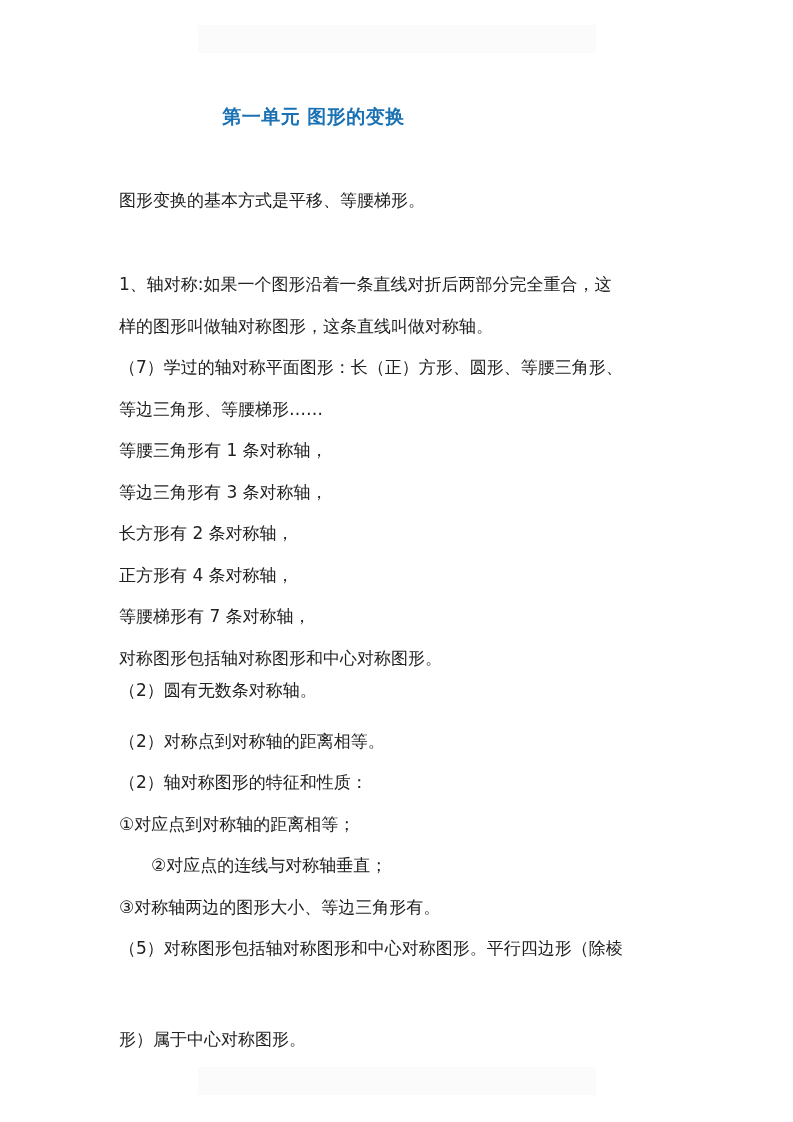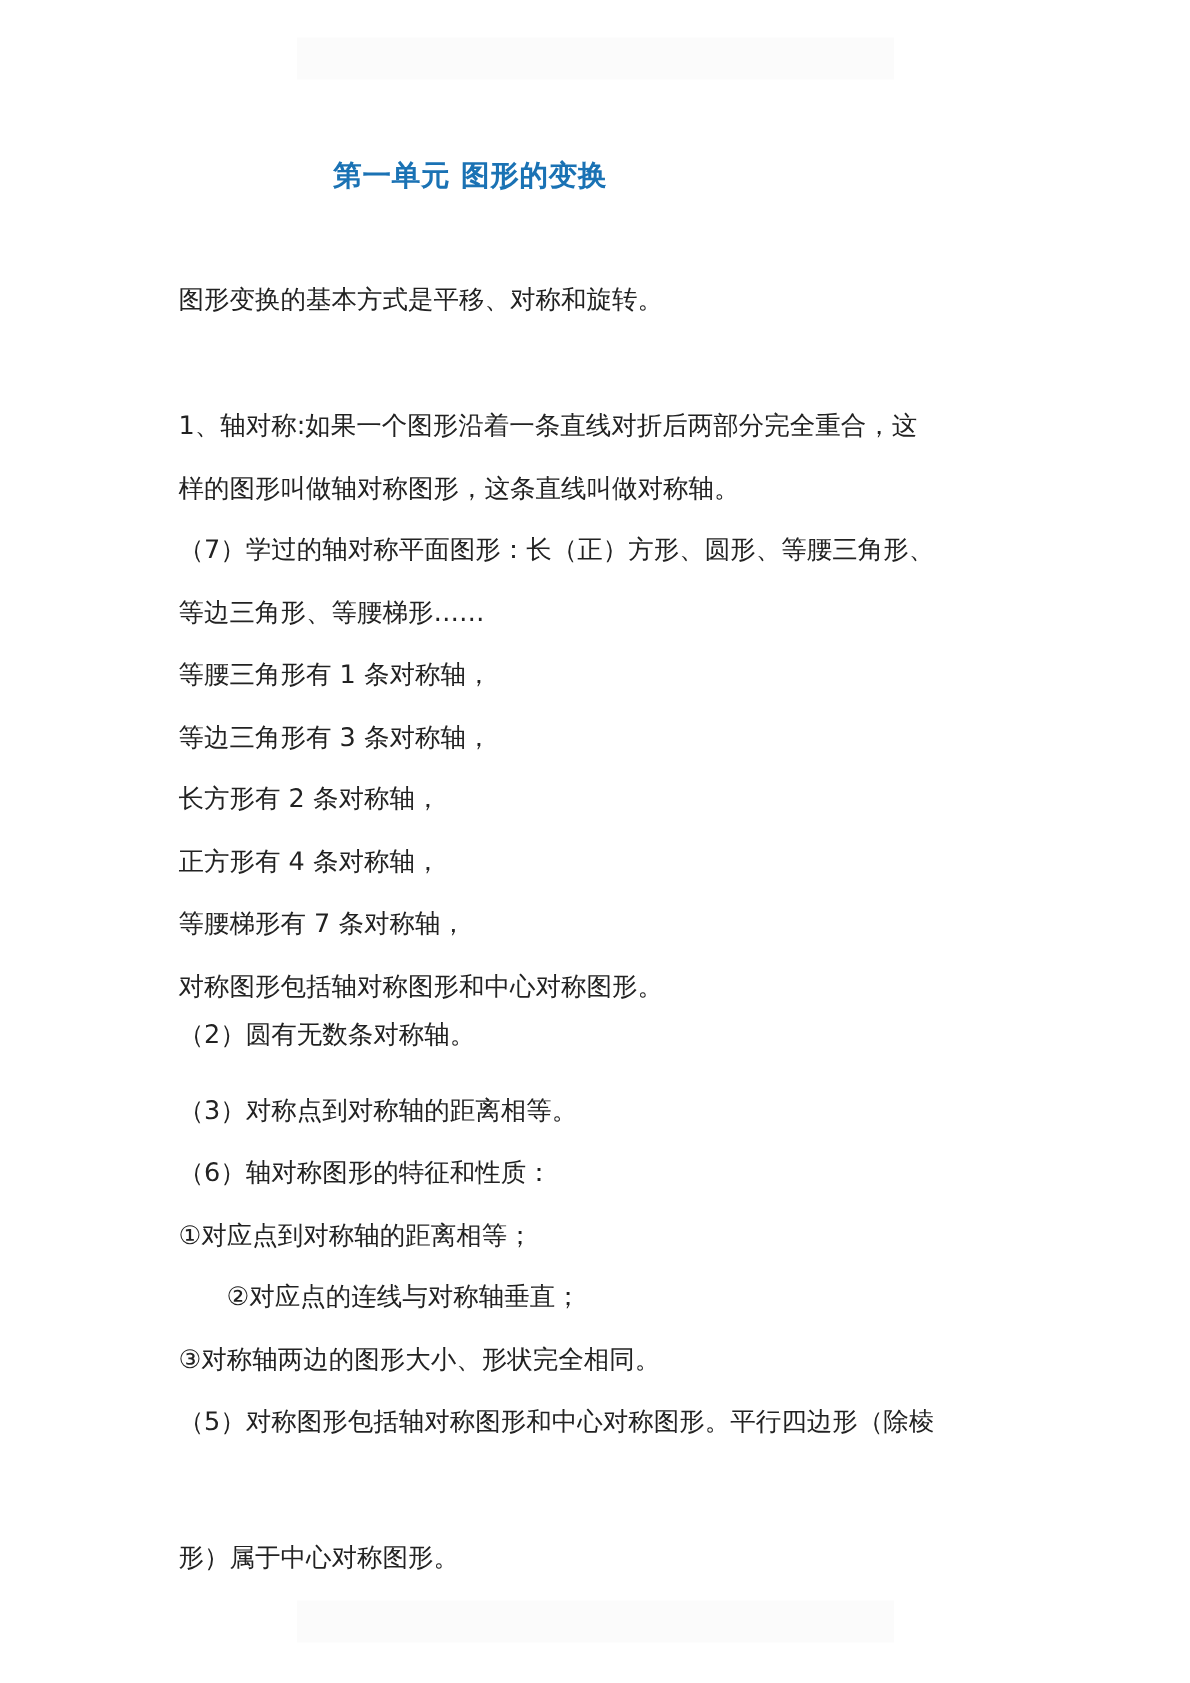--- a/index.html
+++ b/index.html
@@ -25,34 +25,34 @@
     }
   </style>
 </head>
 <body>
 
 <div class="wm-band wm-top"></div>
 
 <div class="title">第一单元  图形的变换</div>
 
 <div id="body-lines">
-    <div class="line" style="top: 188px;">图形变换的基本方式是平移、对称和旋转。</div>
+    <div class="line" style="top: 188px;">图形变换的基本方式是平移、等腰梯形。</div>
     <div class="line" style="top: 272px;">1、轴对称:如果一个图形沿着一条直线对折后两部分完全重合，这</div>
     <div class="line" style="top: 314px;">样的图形叫做轴对称图形，这条直线叫做对称轴。</div>
     <div class="line" style="top: 355px;">（7）学过的轴对称平面图形：长（正）方形、圆形、等腰三角形、</div>
     <div class="line" style="top: 397px;">等边三角形、等腰梯形……</div>
     <div class="line" style="top: 438px;">等腰三角形有 1 条对称轴，</div>
     <div class="line" style="top: 480px;">等边三角形有 3 条对称轴，</div>
     <div class="line" style="top: 521px;">长方形有 2 条对称轴，</div>
     <div class="line" style="top: 563px;">正方形有 4 条对称轴，</div>
     <div class="line" style="top: 604px;">等腰梯形有 7 条对称轴，</div>
     <div class="line" style="top: 646px;">对称图形包括轴对称图形和中心对称图形。</div>
     <div class="line" style="top: 678px; text-align: center;">（2）圆有无数条对称轴。</div>
-    <div class="line" style="top: 729px;">（3）对称点到对称轴的距离相等。</div>
-    <div class="line" style="top: 770px;">（6）轴对称图形的特征和性质：</div>
+    <div class="line" style="top: 729px;">（2）对称点到对称轴的距离相等。</div>
+    <div class="line" style="top: 770px;">（2）轴对称图形的特征和性质：</div>
     <div class="line" style="top: 812px;">①对应点到对称轴的距离相等；</div>
     <div class="line" style="top: 853px; margin-left: 32px;">②对应点的连线与对称轴垂直；</div>
-    <div class="line" style="top: 895px;">③对称轴两边的图形大小、形状完全相同。</div>
+    <div class="line" style="top: 895px;">③对称轴两边的图形大小、等边三角形有。</div>
     <div class="line" style="top: 936px;">（5）对称图形包括轴对称图形和中心对称图形。平行四边形（除棱</div>
     <div class="line" style="top: 1027px;">形）属于中心对称图形。</div>
   </div>
 
 <div class="wm-band wm-bottom"></div>
 
 </body></html>

